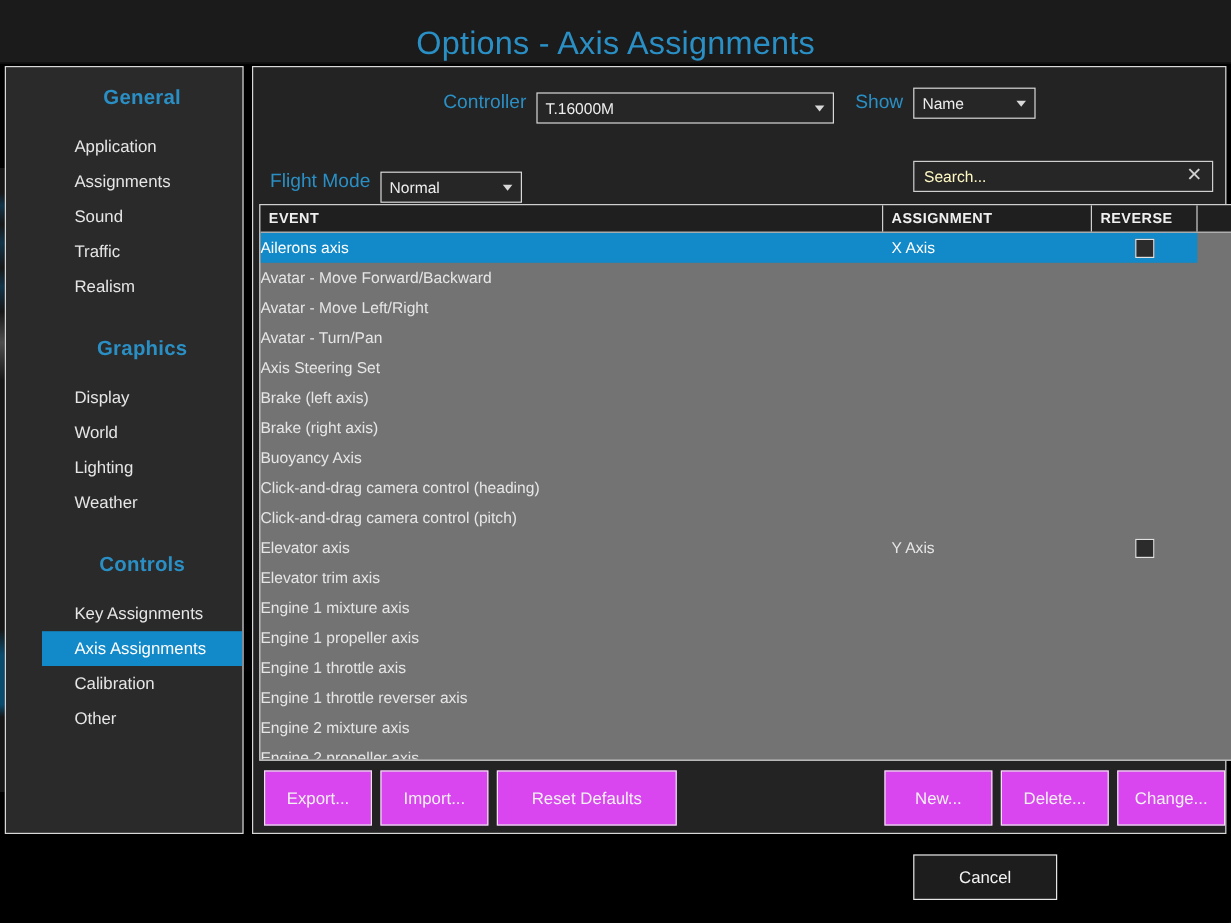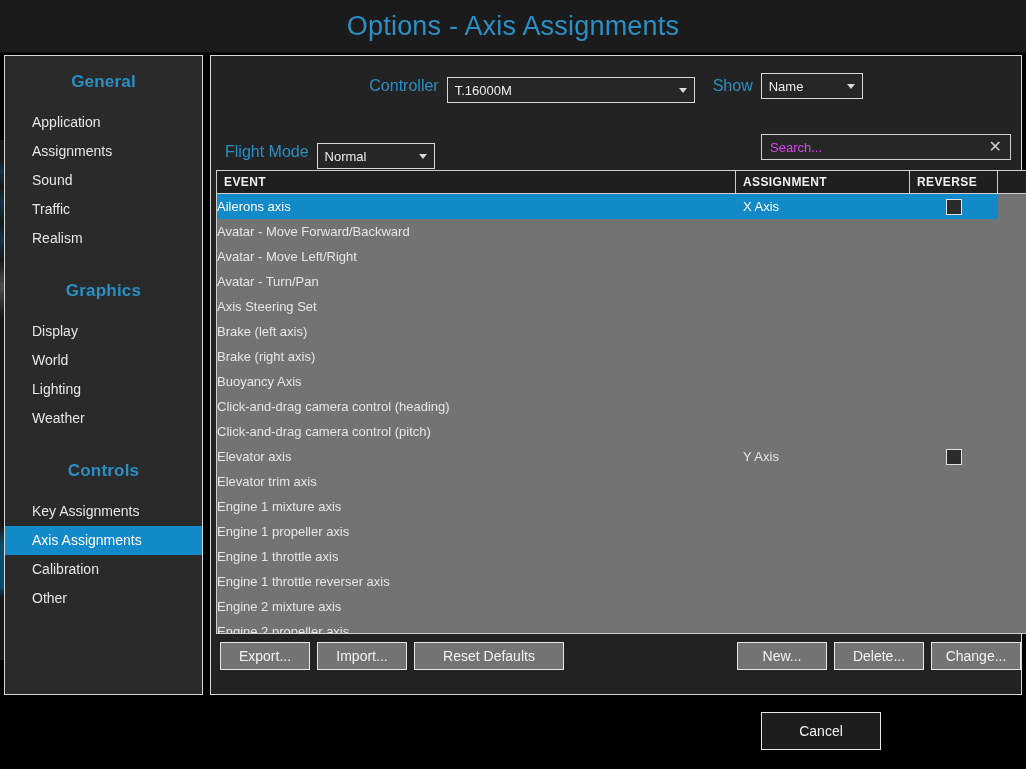--- a/index.html
+++ b/index.html
@@ -45,39 +45,40 @@
   }
 
   
   .titlebar {
     position: absolute;
     left: 0; top: 0;
     width: 1026px; height: 52px;
     background: #1b1b1b;
     border-bottom: 1px solid #0b0b0b;
     display: flex;
-    align-items: center;
+    align-items: flex-end;
     justify-content: center;
   }
   .titlebar .title {
     font-size: 27px;
     color: #2a8fc4;
     font-weight: 400;
     letter-spacing: .2px;
   }
 
   
   .sidebar {
     position: absolute;
     left: 4px; top: 55px;
     width: 199px; height: 640px;
     background: #2a2a2a;
     border: 1px solid #d8d8d8;
     box-sizing: border-box;
     overflow: hidden;
+    padding-left: 30px;
   }
   .sb-group-title {
     text-align: center;
     color: #2a8fc4;
     font-size: 17px;
     font-weight: bold;
     letter-spacing: .2px;
   }
   .sb-item {
     height: 29px;
@@ -156,21 +157,21 @@
     right: 10px; top: 78px;
     width: 250px; height: 26px;
     background: #262626;
     border: 1px solid #cfcfcf;
     box-sizing: border-box;
     display: flex;
     align-items: center;
     padding: 0 6px 0 8px;
     font-size: 13px;
   }
-  .searchbox .ph { color: #d946ef; flex: 1; }
+  .searchbox .ph { color: #fef9c3; flex: 1; }
   .searchbox .clear {
     color: #cfcfcf;
     font-size: 16px;
     line-height: 1;
     padding: 0 2px;
   }
 
   
   .table {
     position: absolute;
@@ -260,22 +261,22 @@
   }
 
   
   .btnrow {
     position: absolute;
     left: 0; bottom: 14px;
     width: 810px; height: 38px;
   }
   .btn {
     position: absolute;
-    height: 28px;
-    background: #737373;
+    height: 46px;
+    background: #d946ef;
     border: 1px solid #e6e6e6;
     box-sizing: border-box;
     display: flex;
     align-items: center;
     justify-content: center;
     font-size: 14px;
     color: #f2f2f2;
   }
   .b-export  { left: 9px;   width: 90px; }
   .b-import  { left: 106px; width: 90px; }

